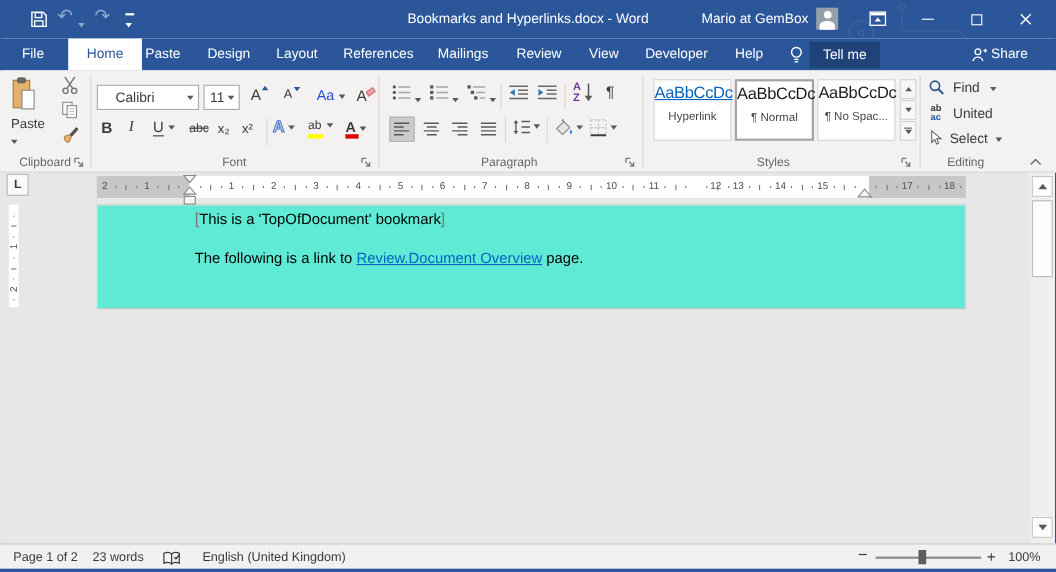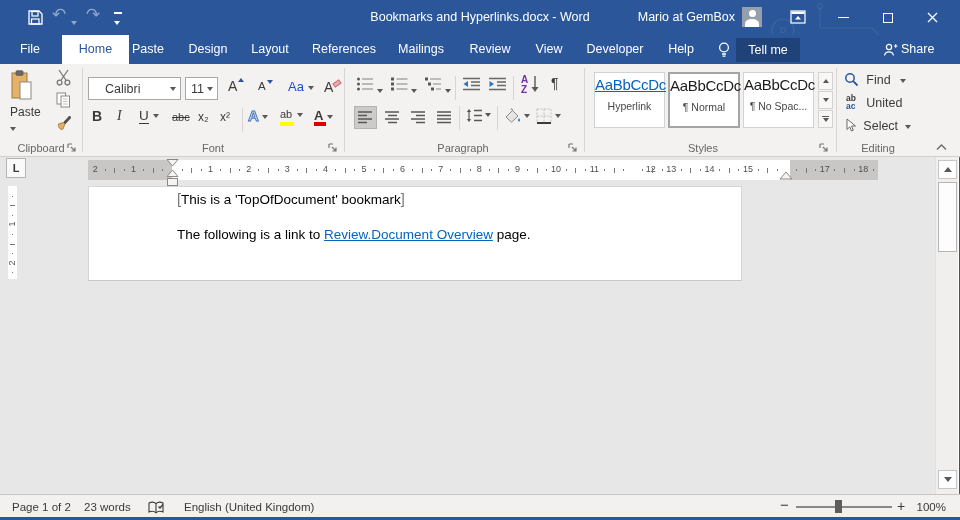--- a/index.html
+++ b/index.html
@@ -22,21 +22,21 @@
 #hruler{position:absolute;left:88px;top:160px;width:790px;height:20px;background:#c9c7c5;overflow:visible}
 #hruler .active{position:absolute;left:84px;top:0;width:618px;height:20px;background:#fff}
 .rnum{position:absolute;top:4px;transform:translateX(-50%);font-size:9px;color:#504e4c;line-height:11px}
 .rtick{position:absolute;top:8px;width:1px;height:5px;background:#7a7875}
 .rdot{position:absolute;top:9px;width:1px;height:2px;background:#7a7875}
 #vruler{position:absolute;left:8px;top:186px;width:9px;height:93px;background:#fff}
 .vnum{position:absolute;left:-1px;width:11px;text-align:center;transform:translateY(-50%) rotate(-90deg);font-size:9px;color:#504e4c;line-height:11px}
 .vtick{position:absolute;left:2px;width:5px;height:1px;background:#7a7875}
 .vdot{position:absolute;left:4px;width:1px;height:1px;background:#7a7875}
 #docarea{position:absolute;left:0;top:157px;width:935px;height:337px;background:#e7e7e7}
-.page{position:absolute;left:88px;width:654px;background:#ffffff;border:1px solid #d8d6d4;border-bottom-color:#c9c7c5}
+.page{position:absolute;left:88px;width:790px;background:#5eead4;border:1px solid #d8d6d4;border-bottom-color:#c9c7c5}
 .para{position:absolute;font-size:13.5px;line-height:17px;color:#000;white-space:nowrap}
 .bmk{color:#777;font-size:14.5px}
 a.dlink{color:var(--link,#0563c1);text-decoration:underline}
 #scrollbar{position:absolute;left:935px;top:157px;width:23px;height:337px;background:#f0efee;border-left:1px solid #e3e1df}
 .sbtn{position:absolute;left:2px;width:19px;height:19px;background:#fdfdfd;border:1px solid #c8c6c4;display:flex;align-items:center;justify-content:center}
 .tri-up{width:0;height:0;border-left:4px solid transparent;border-right:4px solid transparent;border-bottom:5px solid #5a5856}
 .tri-down{width:0;height:0;border-left:4px solid transparent;border-right:4px solid transparent;border-top:5px solid #5a5856}
 #statusbar{position:absolute;left:0;top:494px;width:960px;height:26px;background:#f2f1f0;border-top:1px solid #c8c6c4;border-bottom:3px solid var(--tb,#2b579a);font-size:11.5px;color:#3b3a39}
 .sitem{position:absolute;top:4px;line-height:16px}
 .wbtn{position:absolute;top:0;width:32px;height:35px;display:flex;align-items:center;justify-content:center}

